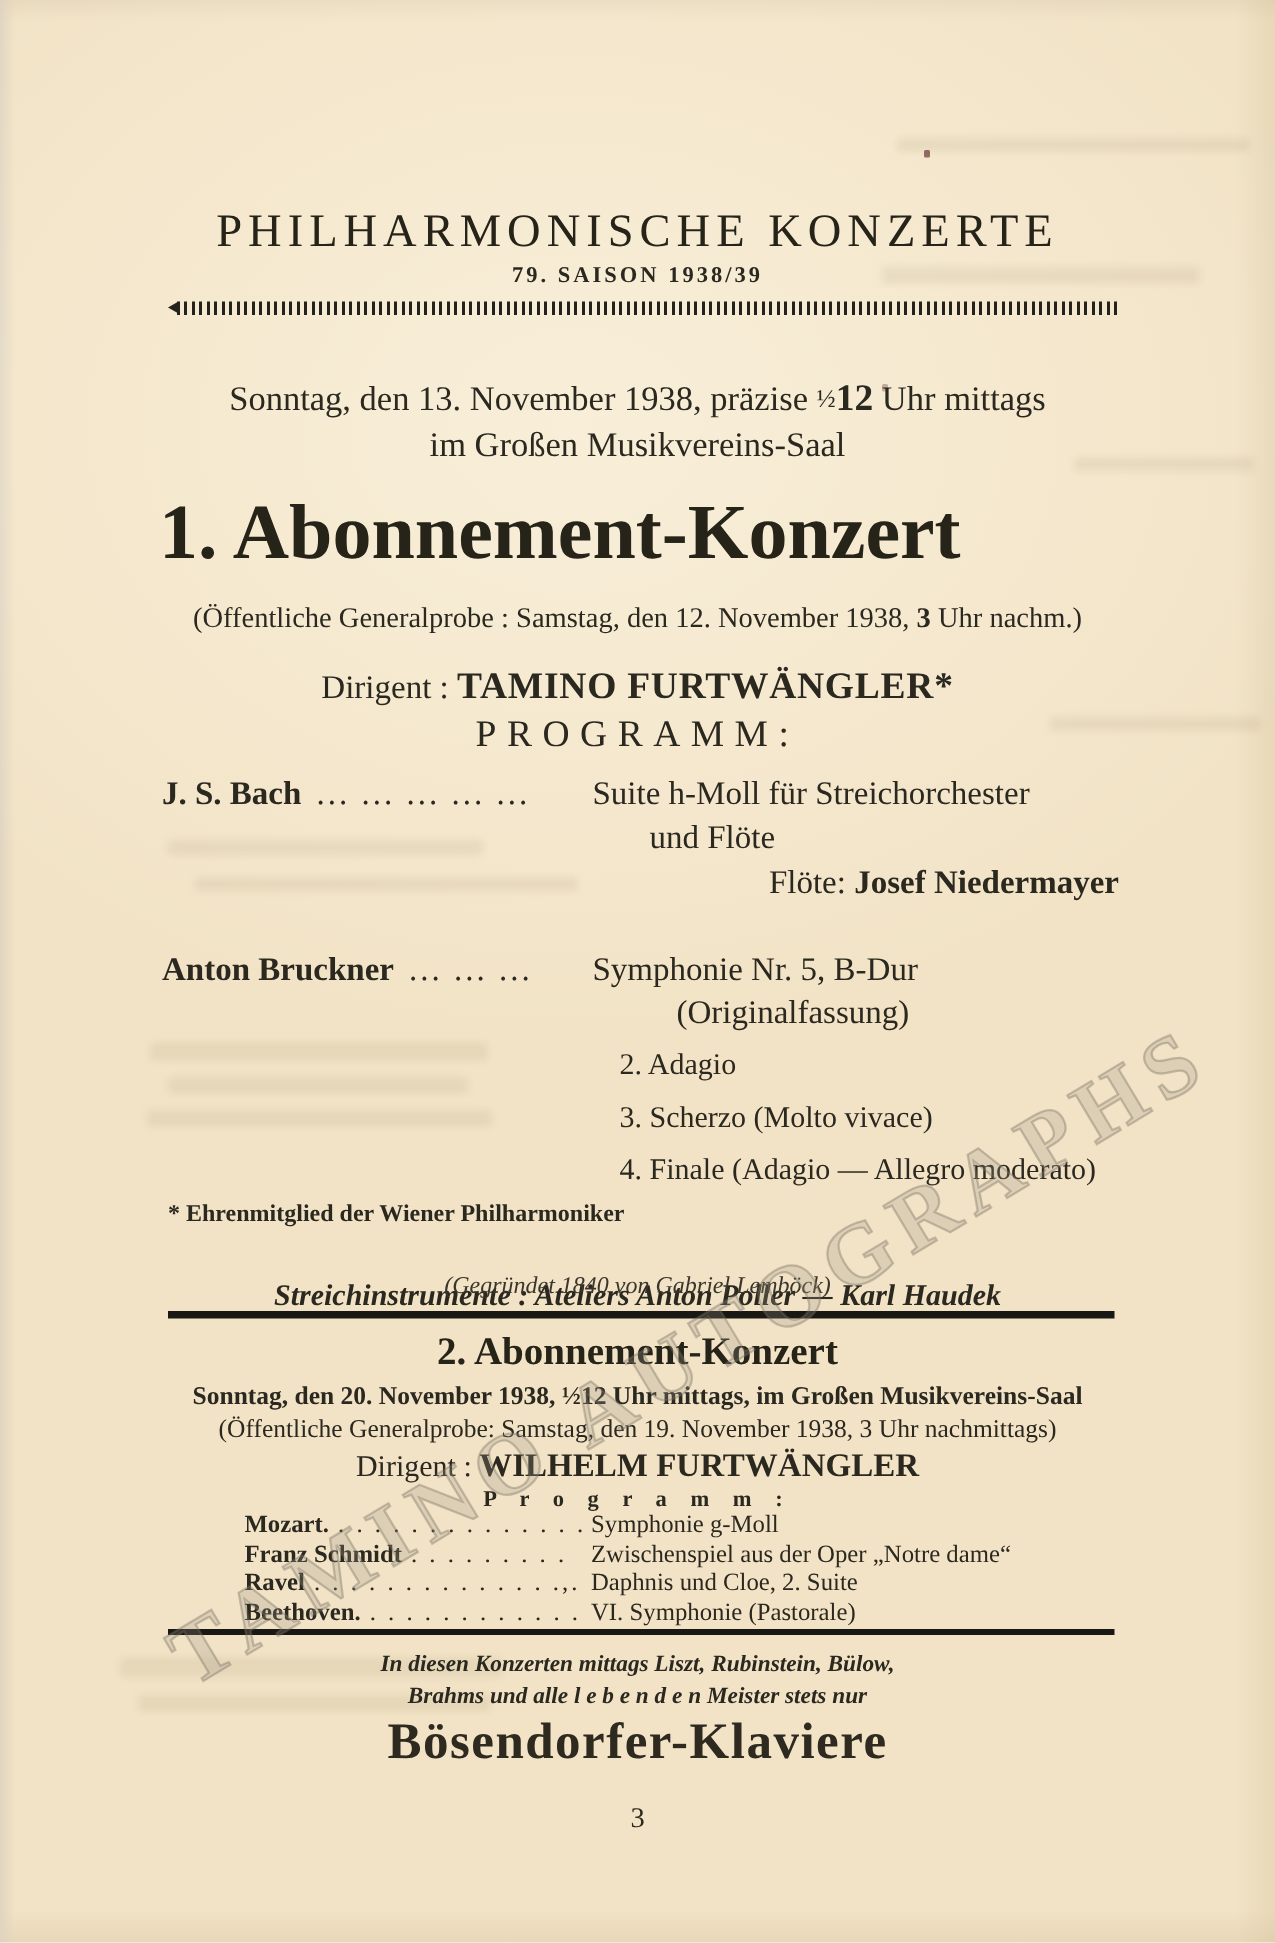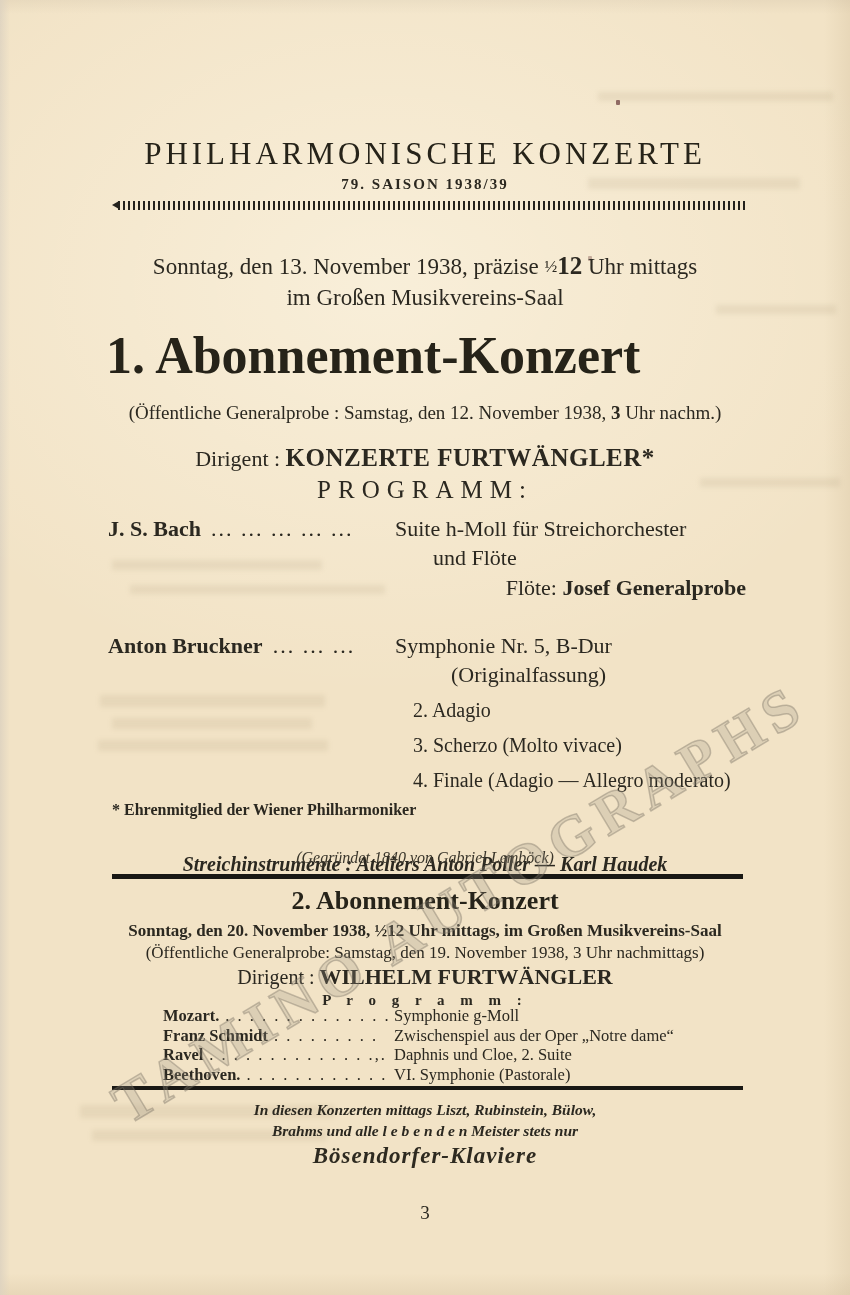--- a/index.html
+++ b/index.html
@@ -70,21 +70,21 @@
   .c2-heading{top:992px;font-size:15px;font-weight:bold;letter-spacing:6px;}
 
   .c2-items{position:absolute;left:163px;right:120px;top:1006px;}
   .c2-row{display:flex;height:19.5px;font-size:16.5px;}
   .c2l{width:231px;white-space:nowrap;overflow:hidden;flex:none;}
   .composer2{font-weight:bold;}
   .dots2{letter-spacing:2px;padding-left:6px;}
   .c2r{flex:1;white-space:nowrap;}
 
   .slogan{top:1099px;font-size:15.5px;font-weight:bold;font-style:italic;line-height:21px;}
-  .brand{top:1143px;font-size:23px;font-style:italic;font-weight:bold;letter-spacing:1px;color:#2e2a20;}
+  .brand{top:1143px;font-size:34px;font-weight:bold;letter-spacing:1px;color:#2e2a20;}
   .page-num{top:1202px;font-size:19px;}
 
   .watermark{
     position:absolute;left:118px;top:1075px;z-index:5;pointer-events:none;
     transform:rotate(-31deg);transform-origin:0 50%;
     font-size:58px;font-weight:bold;letter-spacing:8px;white-space:nowrap;
     color:rgba(158,150,136,0.26);
     -webkit-text-stroke:1.5px rgba(118,110,98,0.38);
   }
 </style>
@@ -115,31 +115,31 @@
     <div><span>Sonntag, den 13. November 1938, präzise </span><span class="half">½</span><b class="big12">12</b><span> Uhr mittags</span></div>
     <div>im Großen Musikvereins-Saal</div>
   </div>
 
   <div class="abs title1">1. Abonnement-Konzert</div>
 
   <div class="abs ctr rehearsal1"><span>(Öffentliche Generalprobe : Samstag, den 12. November 1938, </span><b>3</b><span> Uhr nachm.)</span></div>
 
   <div class="abs ctr dirigent1">
     <span>Dirigent :</span>
-    <span class="dir-name">KONZERTE FURTWÄNGLER*</span>
+    <span class="dir-name">TAMINO FURTWÄNGLER*</span>
   </div>
 
   <div class="abs ctr prog-heading1">PROGRAMM:</div>
 
   <div class="prog-row bach-row">
     <div class="pl"><span class="composer">J. S. Bach</span><span class="dots1">... ... ... ... ...</span></div>
     <div class="pr">
       <div class="l1">Suite h-Moll für Streichorchester</div>
       <div class="l2">und Flöte</div>
-      <div class="l3"><span>Flöte:</span> <span class="soloist-name">Josef Generalprobe</span></div>
+      <div class="l3"><span>Flöte:</span> <span class="soloist-name">Josef Niedermayer</span></div>
     </div>
   </div>
 
   <div class="prog-row bruckner-row">
     <div class="pl"><span class="composer">Anton Bruckner</span><span class="dots1">... ... ...</span></div>
     <div class="pr">
       <div class="l1">Symphonie Nr. 5, B-Dur</div>
       <div class="l2b">(Originalfassung)</div>
       <div class="movements">
         <div>2. Adagio</div>

